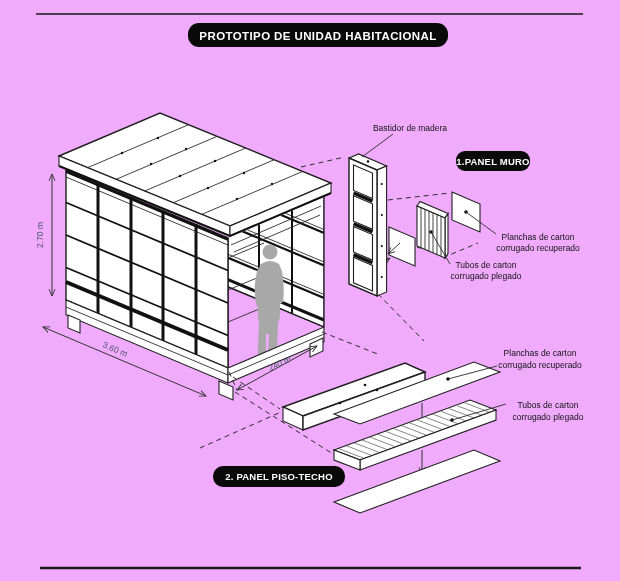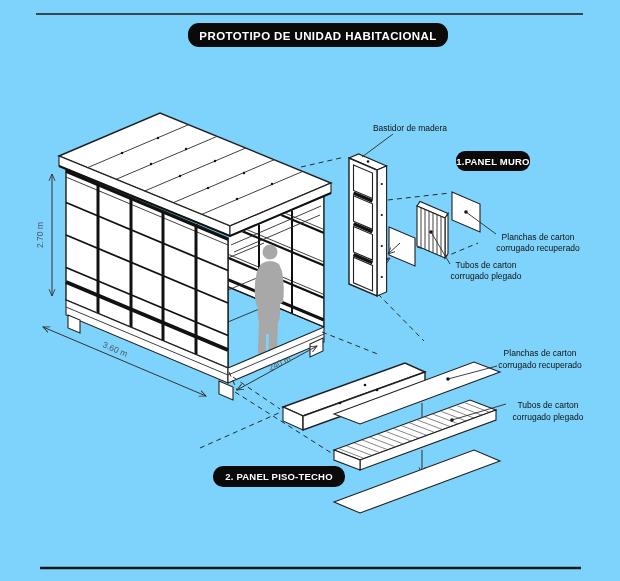--- a/index.html
+++ b/index.html
@@ -1,16 +1,16 @@
 <!DOCTYPE html>
 <html><head>
 <meta charset="utf-8">
 <style>
   html,body{margin:0;padding:0;background:#ffffff;}
-  .canvas{position:relative;width:620px;height:581px;background:#7dd3fc;overflow:hidden;
+  .canvas{position:relative;width:620px;height:581px;background:#f0abfc;overflow:hidden;
           font-family:"Liberation Sans",sans-serif;}
   svg{position:absolute;left:0;top:0;}
   .ink{stroke:#1f1f1f;fill:none;stroke-width:1.3;}
   .thin{stroke:#2a2a2a;fill:none;stroke-width:0.9;}
   .dark{stroke:#111111;fill:none;}
   .wfill{fill:#ffffff;stroke:#1f1f1f;stroke-width:1.4;}
   .wfill2{fill:#ffffff;stroke:#1f1f1f;stroke-width:1.1;}
   .dash{stroke:#2a2a2a;stroke-width:1;fill:none;stroke-dasharray:5,4;}
   .lbl{font-family:"Liberation Sans",sans-serif;font-size:8.5px;fill:#111111;}
   .dim{font-family:"Liberation Sans",sans-serif;font-size:8.5px;}

